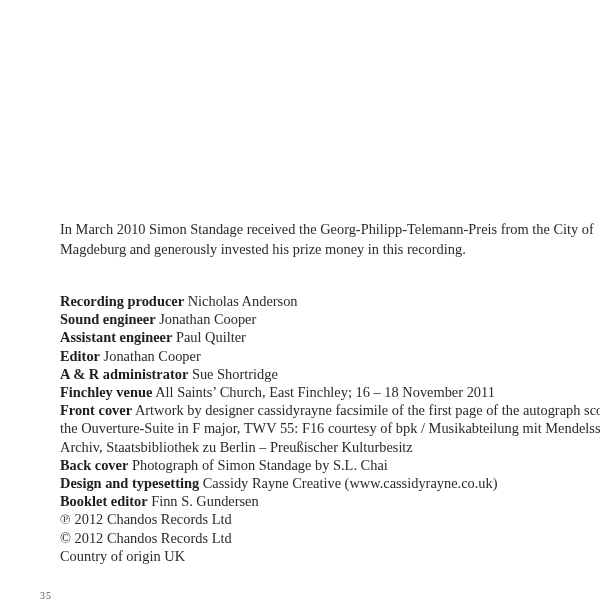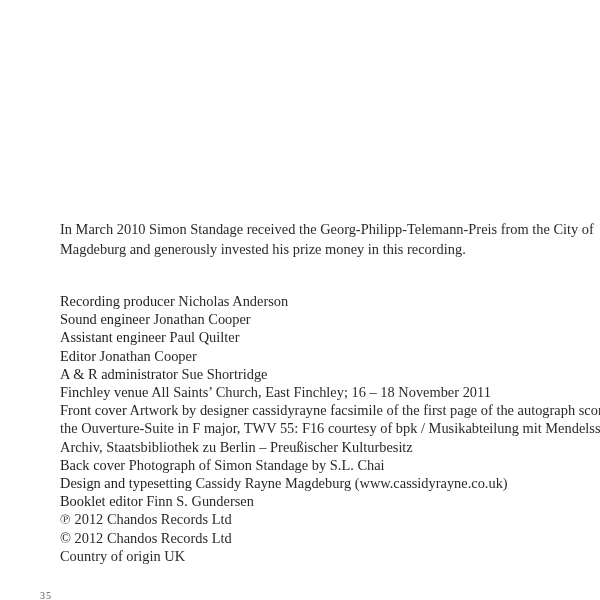--- a/index.html
+++ b/index.html
@@ -5,40 +5,40 @@
   html, body { margin: 0; padding: 0; background: #ffffff; }
   body { width: 600px; height: 600px; position: relative; overflow: hidden;
          font-family: "Liberation Serif", "DejaVu Serif", serif; color: #2a2a2a; }
   .page { position: absolute; left: 0; top: 16px; width: 600px; height: 436px; margin-left: 40px; }
   .intro { position: absolute; left: 20px; top: 203px; width: 570px;
            font-size: 14.4px; line-height: 20px; }
   .credits { position: absolute; left: 20px; top: 276px; width: 575px;
              font-size: 14.4px; line-height: 18.2px; }
   .credits .line { display: block; white-space: nowrap; }
   .credits .line.wrap { white-space: normal; }
-  .credits b { font-weight: normal; color: #1e1e1e; }
+  .credits b { font-weight: bold; color: #1e1e1e; }
   .pagenum { position: absolute; left: 0; width: 600px; top: 574px; text-align: left;
              font-size: 10px; color: #555; letter-spacing: 1px; }
 </style>
 </head>
 <body>
 
 <div class="page">
   <p class="intro" style="margin:0">In March 2010 Simon Standage received the Georg-Philipp-Telemann-Preis from the City of Magdeburg and generously invested his prize money in this recording.</p>
 
   <div class="credits">
     <span class="line"><b>Recording producer</b> <span>Nicholas Anderson</span></span>
     <span class="line"><b>Sound engineer</b> <span>Jonathan Cooper</span></span>
     <span class="line"><b>Assistant engineer</b> <span>Paul Quilter</span></span>
     <span class="line"><b>Editor</b> <span>Jonathan Cooper</span></span>
     <span class="line"><b>A &amp; R administrator</b> <span>Sue Shortridge</span></span>
     <span class="line"><b>Finchley venue</b> <span>All Saints’ Church, East Finchley; 16 – 18 November 2011</span></span>
     <span class="line wrap"><b>Front cover</b> <span>Artwork by designer cassidyrayne facsimile of the first page of the autograph score of the Ouverture-Suite in F major, TWV 55: F16 courtesy of bpk / Musikabteilung mit Mendelssohn-Archiv, Staatsbibliothek zu Berlin – Preußischer Kulturbesitz</span></span>
     <span class="line"><b>Back cover</b> <span>Photograph of Simon Standage by S.L. Chai</span></span>
-    <span class="line"><b>Design and typesetting</b> <span>Cassidy Rayne Magdeburg (www.cassidyrayne.co.uk)</span></span>
+    <span class="line"><b>Design and typesetting</b> <span>Cassidy Rayne Creative (www.cassidyrayne.co.uk)</span></span>
     <span class="line"><b>Booklet editor</b> <span>Finn S. Gundersen</span></span>
     <span class="line">℗ 2012 Chandos Records Ltd</span>
     <span class="line">© 2012 Chandos Records Ltd</span>
     <span class="line">Country of origin UK</span>
   </div>
 
   <div class="pagenum">35</div>
 </div>
 
 </body></html>

